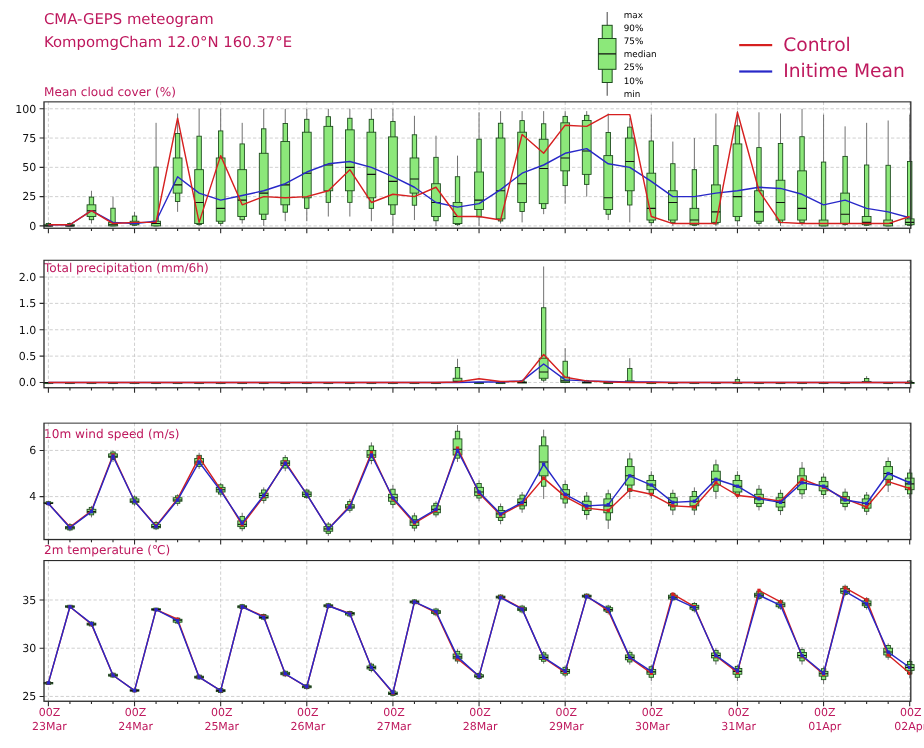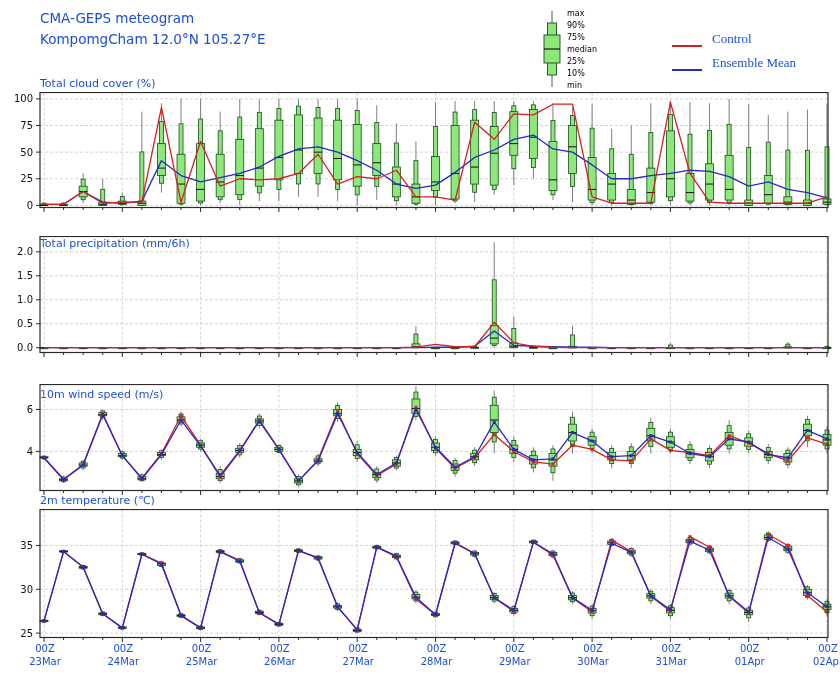--- a/index.html
+++ b/index.html
@@ -1,34 +1,34 @@
 <!DOCTYPE html>
 <html><head>
 <meta charset="utf-8">
 <style>
   html,body{margin:0;padding:0;background:#fff;}
   .fig{position:relative;width:840px;height:680px;background:#ffffff;overflow:hidden;
-       font-family:"DejaVu Sans","Liberation Sans",sans-serif;color:#1d4ed8;}
+       font-family:"DejaVu Sans","Liberation Sans",sans-serif;color:#be185d;}
   .hdr{position:absolute;left:40px;top:8px;font-size:13.5px;line-height:21px;}
   .ptitle{position:absolute;left:40px;font-size:11px;}
   svg.panel{position:absolute;left:0;}
-  .legend-entry{position:absolute;font-size:13px;display:flex;align-items:flex-end;gap:10px;font-family:Liberation Serif, serif;}
+  .legend-entry{position:absolute;font-size:17px;display:flex;align-items:center;gap:10px;}
   .lline{display:inline-block;width:30px;height:2px;}
   .xlabels span{position:absolute;transform:translateX(-50%);top:0;text-align:center;
                 font-size:10px;line-height:13px;white-space:pre-line;}
   .lgl{font-size:8px;}
 </style>
 </head>
 <body>
 
 <div class="fig">
 
   <div class="hdr">
     <div>CMA-GEPS meteogram</div>
-    <div>KompomgCham 12.0°N 105.27°E</div>
+    <div>KompomgCham 12.0°N 160.37°E</div>
   </div>
 
   <svg style="position:absolute;left:536px;top:4px;" width="130" height="92">
     <g>
       <line x1="16" y1="7" x2="16" y2="83" stroke="#555" stroke-width="1"></line>
       <rect x="11.5" y="19" width="9" height="52" fill="#8ce87a" stroke="#1d4a1d" stroke-width="0.9"></rect>
       <rect x="8" y="31" width="16" height="28" fill="#8ce87a" stroke="#1d4a1d" stroke-width="0.9"></rect>
       <line x1="8" y1="45" x2="24" y2="45" stroke="#111" stroke-width="1.2"></line>
     </g>
     <text class="lgl" x="31" y="12">max</text>
@@ -39,24 +39,24 @@
     <text class="lgl" x="31" y="72">10%</text>
     <text class="lgl" x="31" y="84">min</text>
   </svg>
 
   <div class="legend-entry" style="left:672px;top:31px">
     <span class="lline" style="background: rgb(214, 32, 32);"></span>
     <span>Control</span>
   </div>
   <div class="legend-entry" style="left:672px;top:55px">
     <span class="lline" style="background: rgb(40, 40, 200);"></span>
-    <span>Ensemble Mean</span>
+    <span>Initime Mean</span>
   </div>
 
-  <span class="ptitle" style="top:77px">Total cloud cover (%)</span>
+  <span class="ptitle" style="top:77px">Mean cloud cover (%)</span>
   <span class="ptitle" style="top:237px">Total precipitation (mm/6h)</span>
   <span class="ptitle" style="top:388px">10m wind speed (m/s)</span>
   <span class="ptitle" style="top:494px">2m temperature (℃)</span>
 
   <svg class="panel" width="836" height="125" style="top: 92px;">
       <g transform="translate(40,0.5)">
         <line x1="4" x2="4" y1="0" y2="115" stroke="#c9c9c9" stroke-dasharray="3 2" stroke-width="0.8"></line>
         <line x1="82.3" x2="82.3" y1="0" y2="115" stroke="#c9c9c9" stroke-dasharray="3 2" stroke-width="0.8"></line>
         <line x1="160.6" x2="160.6" y1="0" y2="115" stroke="#c9c9c9" stroke-dasharray="3 2" stroke-width="0.8"></line>
         <line x1="238.89999999999998" x2="238.89999999999998" y1="0" y2="115" stroke="#c9c9c9" stroke-dasharray="3 2" stroke-width="0.8"></line>

